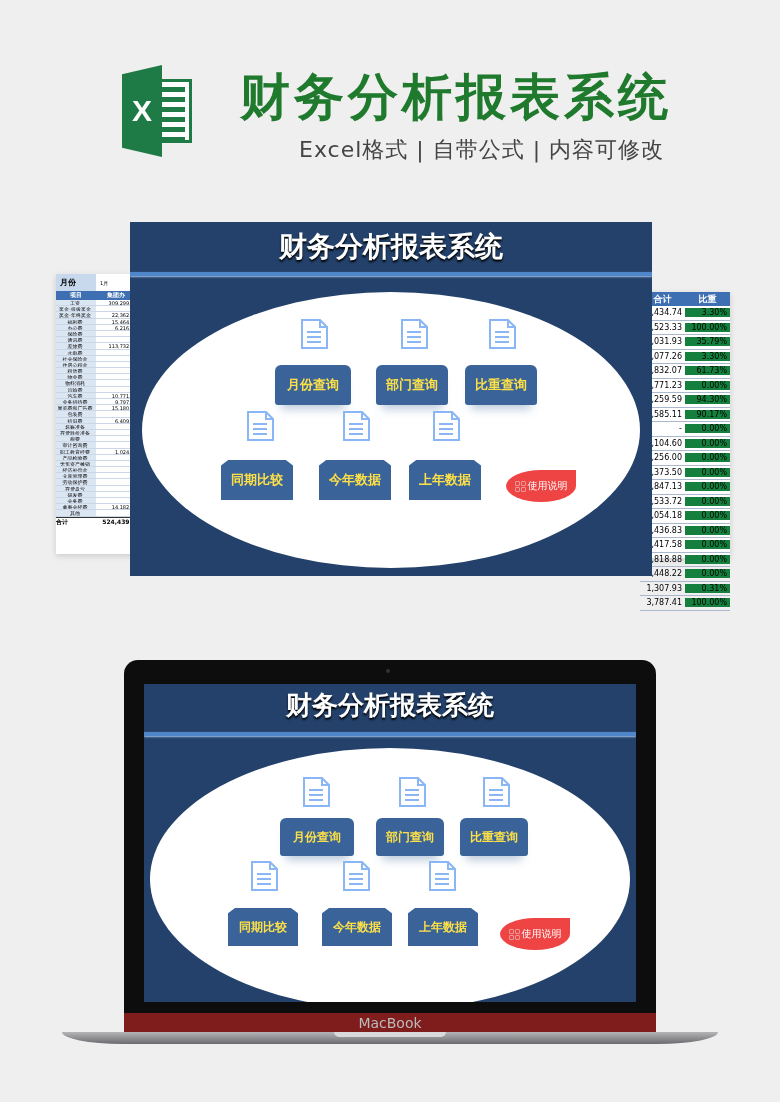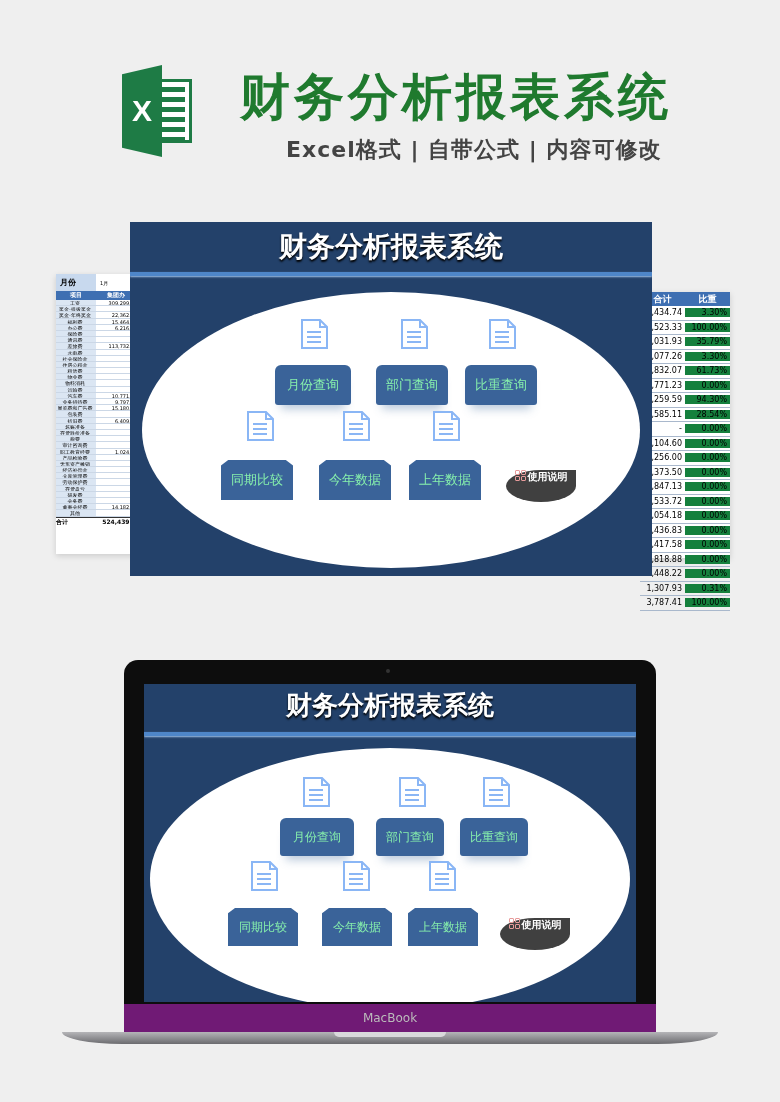--- a/index.html
+++ b/index.html
@@ -3,21 +3,21 @@
 <meta charset="utf-8">
 <style>
   *{box-sizing:border-box;margin:0;padding:0}
   body{width:780px;height:1102px;background:#efefef;font-family:"DejaVu Sans","Liberation Sans",sans-serif;position:relative;overflow:hidden}
   .hero{position:absolute;left:0;top:0;width:780px;height:200px}
   .xl-logo{position:absolute;left:122px;top:65px;width:70px;height:92px}
   .xl-logo .back{position:absolute;left:30px;top:14px;width:40px;height:64px;background:#fff;border:3px solid #1e7b45}
   .xl-logo .back i{display:block;height:5px;margin:5px 4px;background:#1e7b45}
   .xl-logo .front{position:absolute;left:0;top:0;width:40px;height:92px;background:#1e7b45;clip-path:polygon(0 10%,100% 0,100% 100%,0 90%);color:#fff;font-weight:bold;font-size:30px;display:flex;align-items:center;justify-content:center;font-family:"Liberation Sans",sans-serif}
   .hero-title{position:absolute;left:240px;top:64px;font-size:50px;font-weight:bold;color:#1f7a2e;letter-spacing:4px}
-  .hero-sub{position:absolute;left:286px;top:135px;font-size:22px;font-weight:bold;color:#444;letter-spacing:1px}
+  .hero-sub{position:absolute;left:299px;top:135px;font-size:22px;font-weight:normal;color:#444;letter-spacing:1px}
 
   
   .sheet{position:absolute;background:#fff;box-shadow:0 2px 6px rgba(0,0,0,.15)}
   .sheet-left{left:56px;top:274px;width:80px;height:280px;font-size:5px}
   .sheet-right{left:640px;top:292px;width:90px;height:266px;font-size:8px}
   .s-month{display:flex;height:17px;align-items:center;background:#fff}
   .s-month .lbl{background:#c8d9ee;font-weight:bold;font-size:8px;padding:3px 4px;width:40px;height:17px}
   .s-month .val{font-size:5px;padding-left:4px;flex:1}
   .s-head{display:flex;background:#3e6fb2;color:#fff;font-weight:bold;height:9px;font-size:6px;align-items:center}
   .s-head span{flex:1;text-align:center}
@@ -32,32 +32,32 @@
   .r-row span{flex:1;text-align:right;padding-right:3px}
   .r-row span:last-child{background:#15803d}
 
   
   .panel{position:absolute;background:#23416a;overflow:hidden}
   .panel-top{left:130px;top:222px;width:522px;height:354px}
   .p-title{position:absolute;left:0;right:0;text-align:center;color:#fff;font-weight:bold;text-shadow:0 2px 2px #000}
   .p-line{position:absolute;left:0;right:0;height:4px;background:#4e86c9;box-shadow:0 1px 2px #9ec1ea}
   .ellipse{position:absolute;background:#fff;border-radius:50%}
   .doc-icon{position:absolute;width:32px;height:32px}
-  .btn{position:absolute;background:#3a6399;color:#86efac;font-weight:normal;display:flex;align-items:center;justify-content:center;box-shadow:0 10px 10px -6px rgba(58,99,153,.35)}
+  .btn{position:absolute;background:#3a6399;color:#fde047;font-weight:bold;display:flex;align-items:center;justify-content:center;box-shadow:0 10px 10px -6px rgba(58,99,153,.35)}
   .btn.tab{border-radius:6px 6px 3px 3px}
   .btn.oct{clip-path:polygon(10% 0,90% 0,100% 14%,100% 100%,0 100%,0 14%)}
-  .help{position:absolute;background:#404040;color:#fff;border-radius:50% 0 50% 50%/50% 0 50% 50%;display:flex;align-items:flex-start;justify-content:center;font-weight:bold}
+  .help{position:absolute;background:#ef4444;color:#fff;border-radius:50% 0 50% 50%/50% 0 50% 50%;display:flex;align-items:center;justify-content:center;font-weight:normal}
   .help .grid{display:inline-grid;grid-template-columns:5px 5px;gap:1px;margin-right:2px}
   .help .grid i{width:5px;height:5px;border:1px solid #e79a9a;border-radius:1px}
 
   
   .laptop-lid{position:absolute;left:124px;top:660px;width:532px;height:372px;background:#0d0d0d;border-radius:14px 14px 0 0}
   .camera{position:absolute;left:262px;top:9px;width:4px;height:4px;border-radius:50%;background:#333}
   .screen{left:20px;top:24px;width:492px;height:318px;position:absolute}
-  .chin{position:absolute;left:0;bottom:0;width:532px;height:28px;background:#701a75;display:flex;align-items:center;justify-content:center;color:#bbb;font-size:12px}
+  .chin{position:absolute;left:0;bottom:0;width:532px;height:19px;background:#7f1d1d;display:flex;align-items:center;justify-content:center;color:#bbb;font-size:14px}
   .base{position:absolute;left:62px;top:1032px;width:656px;height:12px;background:linear-gradient(#b5b5b8,#6b6b6f);border-radius:0 0 60px 60px/0 0 12px 12px}
   .notch{position:absolute;left:272px;top:0;width:112px;height:5px;background:#d9d9db;border-radius:0 0 6px 6px}
 </style>
 </head>
 <body>
 
 <div class="hero">
   <div class="xl-logo">
     <div class="back">
         <i></i>
@@ -259,21 +259,21 @@
       <div class="r-row">
         <span>5,771.23</span>
         <span>0.00%</span>
       </div>
       <div class="r-row">
         <span>5,259.59</span>
         <span>94.30%</span>
       </div>
       <div class="r-row">
         <span>7,585.11</span>
-        <span>28.54%</span>
+        <span>90.17%</span>
       </div>
       <div class="r-row">
         <span>-</span>
         <span>0.00%</span>
       </div>
       <div class="r-row">
         <span>3,104.60</span>
         <span>0.00%</span>
       </div>
       <div class="r-row">

